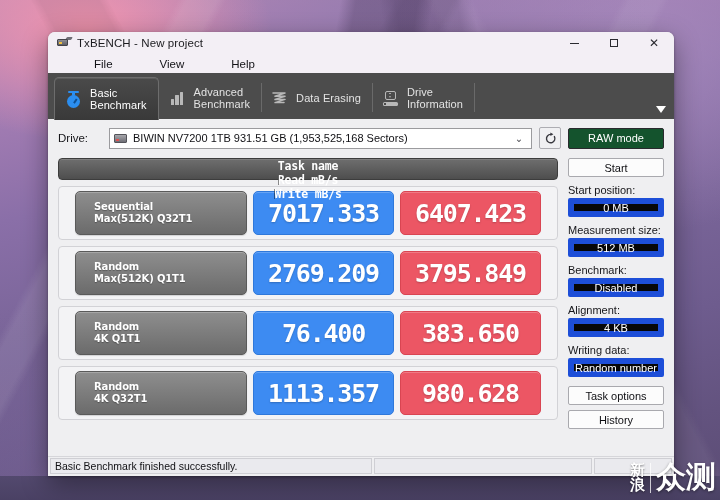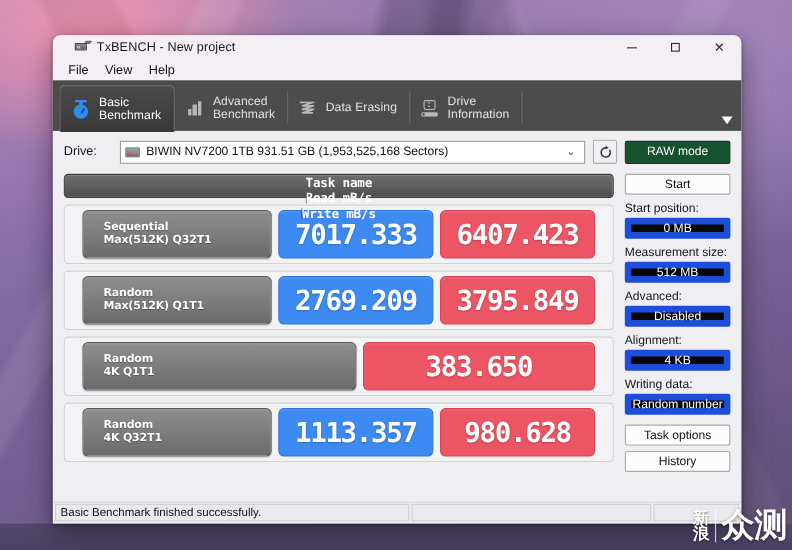--- a/index.html
+++ b/index.html
@@ -67,21 +67,21 @@
     display: flex; flex-direction: column;
     overflow: hidden;
     z-index: 20;
   }
 
   
   .titlebar {
     height: 22px; min-height: 22px;
     background: #f3eff5;
     display: flex; align-items: center;
-    padding-left: 19px;
+    padding-left: 8px;
   }
   .title-icon { width: 16px; height: 14px; position: relative; margin-right: 5px; flex: 0 0 auto; }
   .title-icon .drv {
     position:absolute; left:1px; top:3px; width:11px; height:7px;
     background: linear-gradient(#8d8d92, #5e5e64);
     border: 1px solid #44444a; border-radius: 1px;
   }
   .title-icon .drv::after {
     content:""; position:absolute; left:1px; bottom:1px; width:3px; height:2px; background:#f0c040;
   }
@@ -102,21 +102,21 @@
 
   
   .menubar {
     height: 19px; min-height: 19px;
     background: #f3eff5;
     display: flex; align-items: center;
     padding-left: 7px; gap: 1px;
   }
   .menu-item {
     font-size: 11.5px; color: #121216;
-    padding: 1px 7px; border-radius: 2px; cursor: default;
+    padding: 1px 7px; border-radius: 2px; cursor: default; margin-left: 32px;
   }
 
   
   .tabstrip {
     height: 46px; min-height: 46px;
     background: #4c4c4c;
     display: flex; align-items: stretch;
     padding: 4px 0 0 6px;
     position: relative;
   }
@@ -473,20 +473,21 @@
             </div>
             <div class="val read">2769.209</div>
             <div class="val write">3795.849</div>
           </div>
 
           <div class="row">
             <div class="task-btn">
               <span class="task-l1">Random</span>
               <span class="task-l2">4K Q1T1</span>
             </div>
+            <div class="val read">76.400</div>
             <div class="val write">383.650</div>
           </div>
 
           <div class="row">
             <div class="task-btn">
               <span class="task-l1">Random</span>
               <span class="task-l2">4K Q32T1</span>
             </div>
             <div class="val read">1113.357</div>
             <div class="val write">980.628</div>
@@ -497,21 +498,21 @@
 
       <div class="right-col">
         <div class="side-btn">Start</div>
 
         <div class="side-label">Start position:</div>
         <div class="side-value">0 MB</div>
 
         <div class="side-label">Measurement size:</div>
         <div class="side-value">512 MB</div>
 
-        <div class="side-label">Advanced:</div>
+        <div class="side-label">Benchmark:</div>
         <div class="side-value">Disabled</div>
 
         <div class="side-label">Alignment:</div>
         <div class="side-value">4 KB</div>
 
         <div class="side-label">Writing data:</div>
         <div class="side-value">Random number</div>
 
         <div class="side-gap"></div>
         <div class="side-btn">Task options</div>

